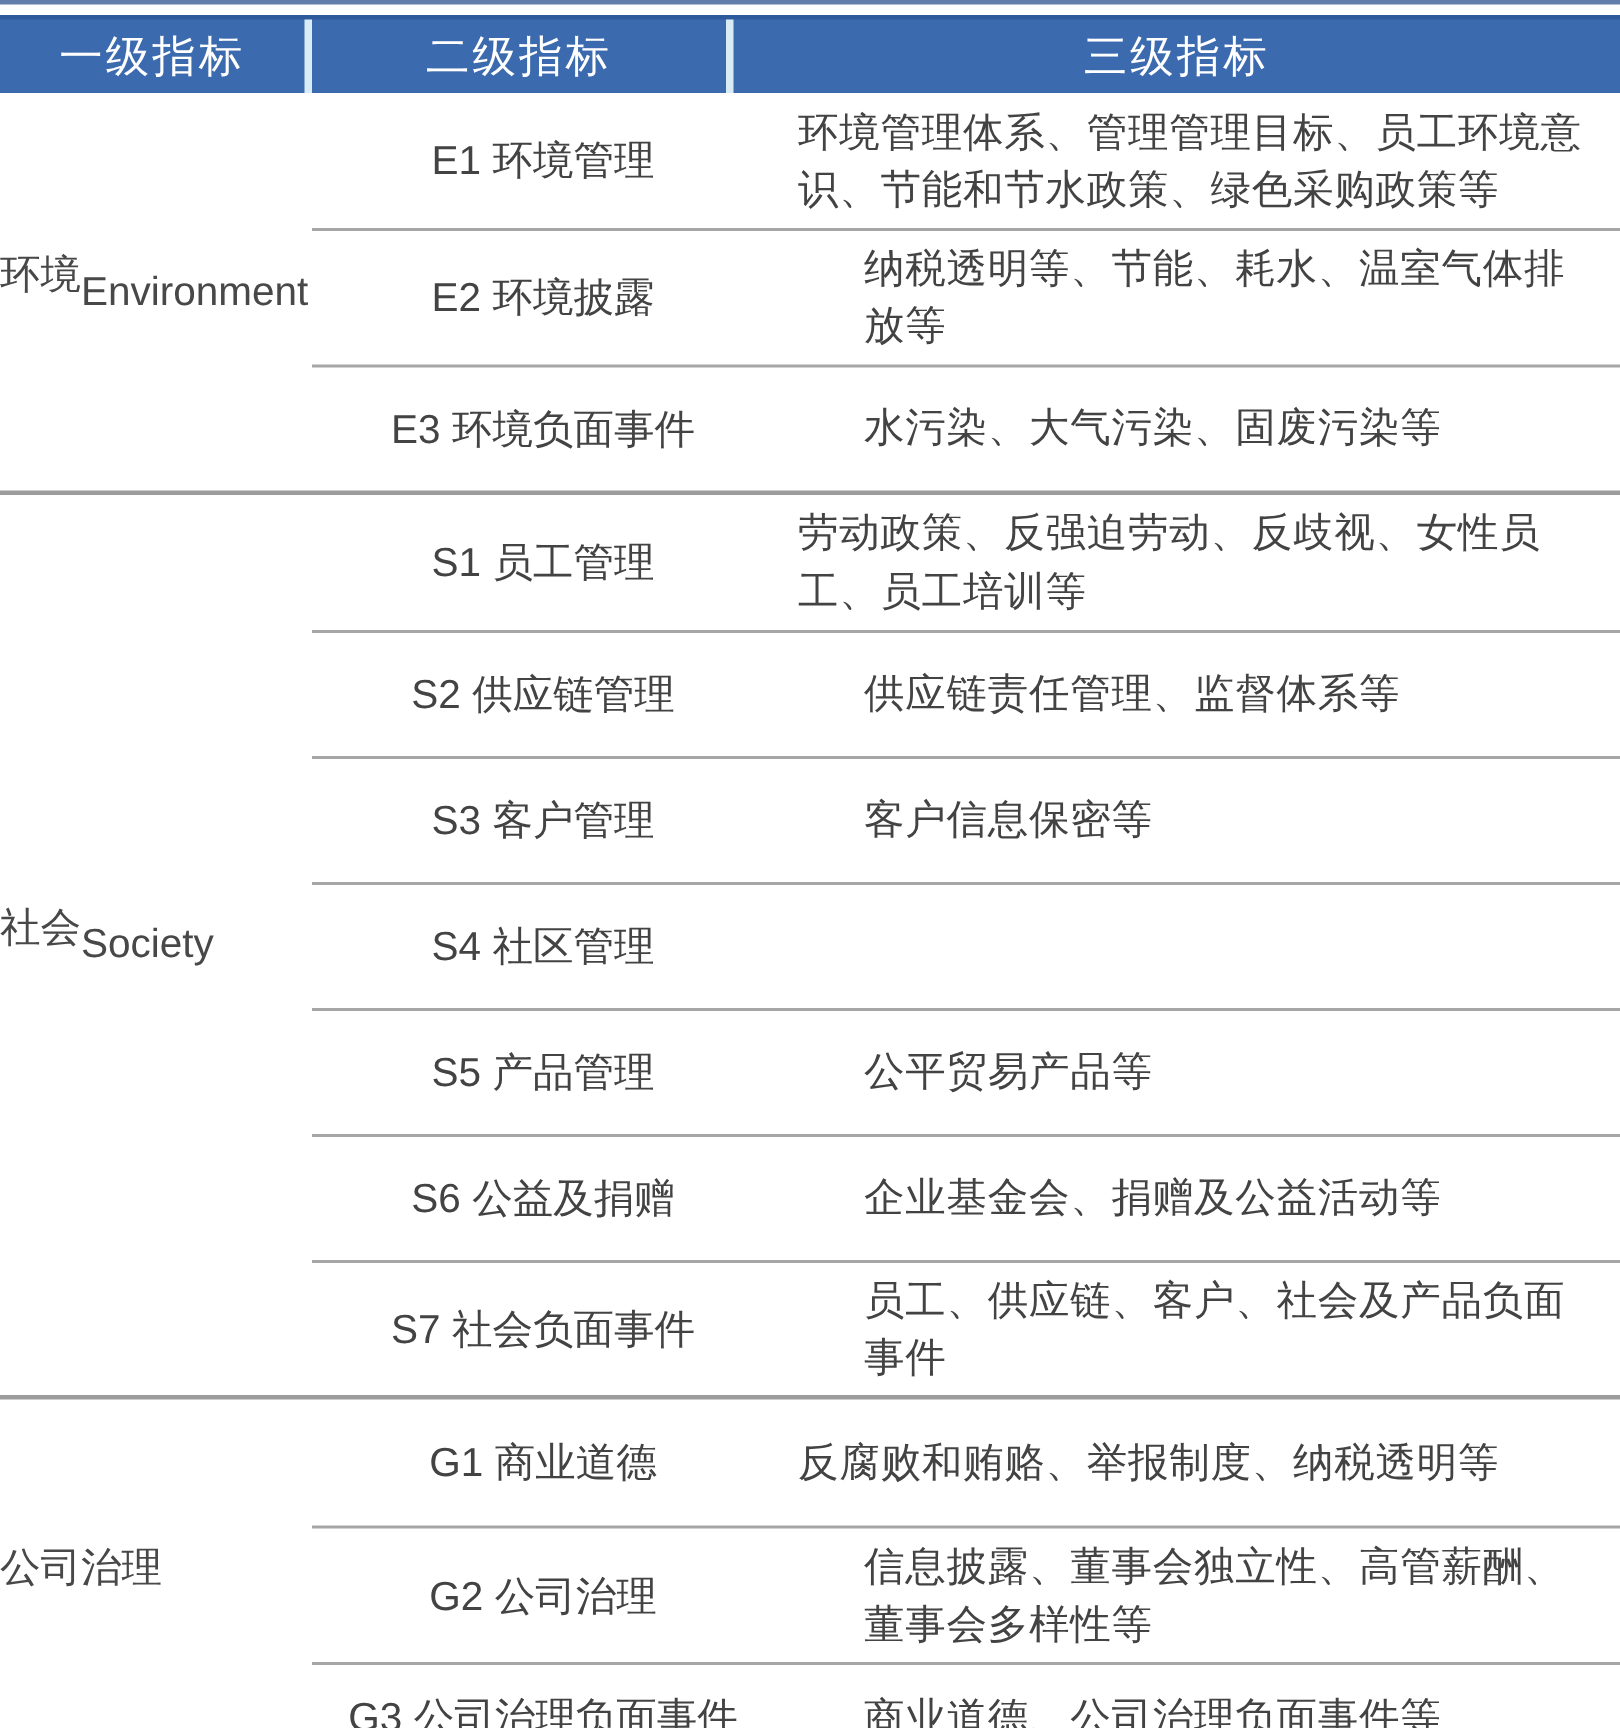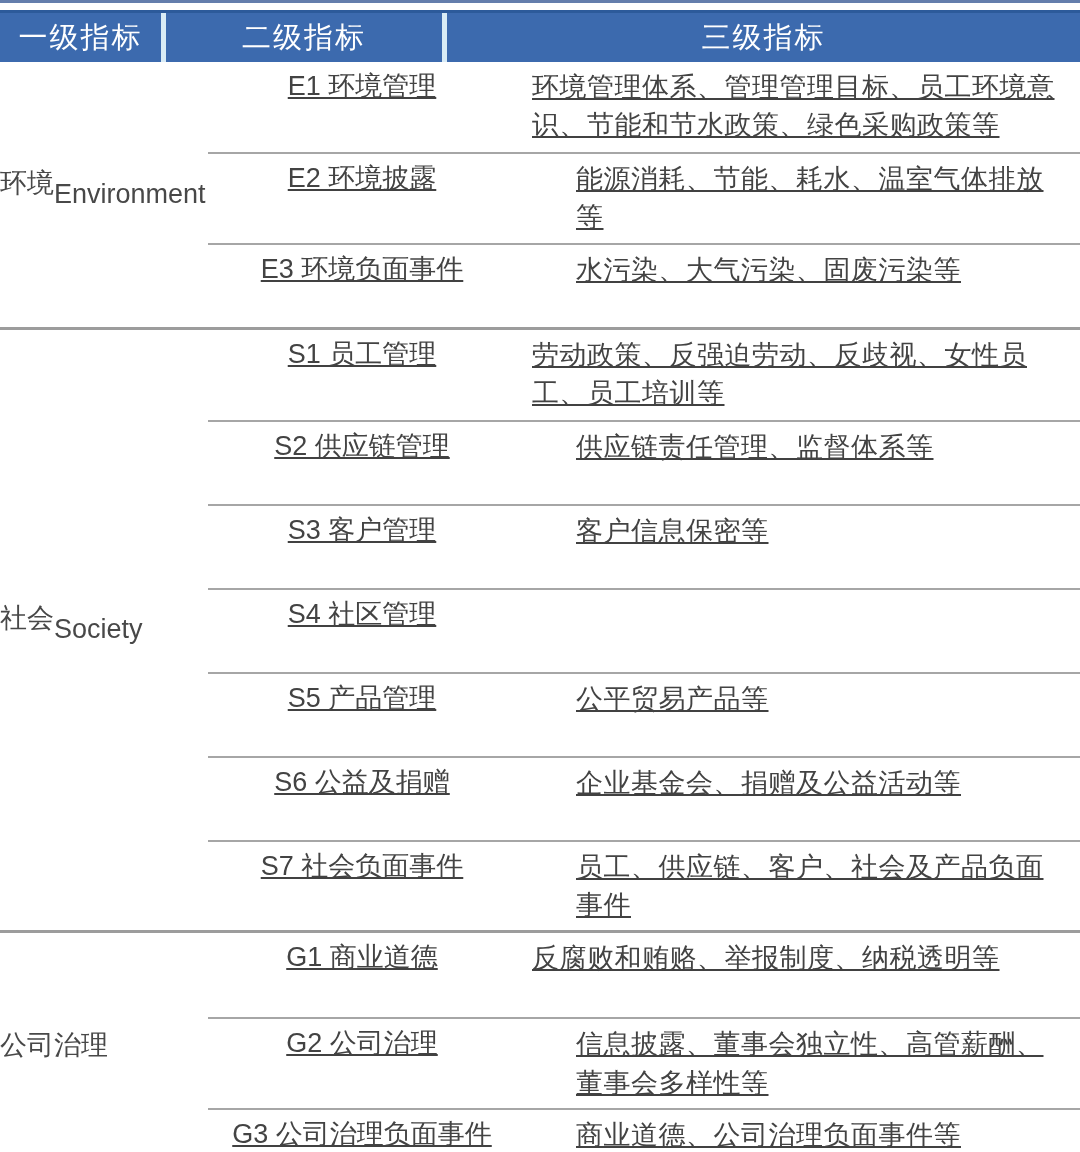--- a/index.html
+++ b/index.html
@@ -41,21 +41,21 @@
     box-sizing: border-box;
     color: #ffffff;
     font-size: 29px;
     letter-spacing: 2px;
   }
   .th {
     display: flex;
     align-items: center;
     justify-content: center;
   }
-  .th1 { width: 161px; }
+  .th1 { width: 203px; }
   .th2 { width: 276px; }
   .th3 { flex: 1; border-radius: 11px; }
   .vsep {
     width: 5px;
     background: #d9ecf6;
   }
   
   .tsection {
     display: flex;
     align-items: stretch;
@@ -74,25 +74,24 @@
     line-height: 1.3;
   }
   .l1cn { margin-bottom: 22px; }
   .rows {
     flex: 1;
     display: flex;
     flex-direction: column;
   }
   .trow {
     display: flex;
-    align-items: flex-start;
+    align-items: center;
     min-height: 84px;
     box-sizing: border-box;
     padding: 6px 0;
-    text-decoration: underline;
   }
   .trow.tall { min-height: 90px; }
   .trow.short { min-height: 72px; }
   .trow + .trow {
     border-top: 2px solid #a6a6a6;
     gap: 44px;
   }
   .l2 {
     width: 308px;
     flex: 0 0 308px;
@@ -133,21 +132,21 @@
         <div class="l1cn">环境</div>
         <div class="l1en">Environment</div>
       </div>
       <div class="rows">
         <div class="trow tall">
           <div class="l2">E1 环境管理</div>
           <div class="l3">环境管理体系、管理管理目标、员工环境意识、节能和节水政策、绿色采购政策等</div>
         </div>
         <div class="trow">
           <div class="l2">E2 环境披露</div>
-          <div class="l3">能源消耗、节能、耗水、温室气体排放等</div>
+          <div class="l3">纳税透明等、节能、耗水、温室气体排放等</div>
         </div>
         <div class="trow">
           <div class="l2">E3 环境负面事件</div>
           <div class="l3">水污染、大气污染、固废污染等</div>
         </div>
       </div>
     </section>
 
     <section class="tsection">
       <div class="l1cell">

